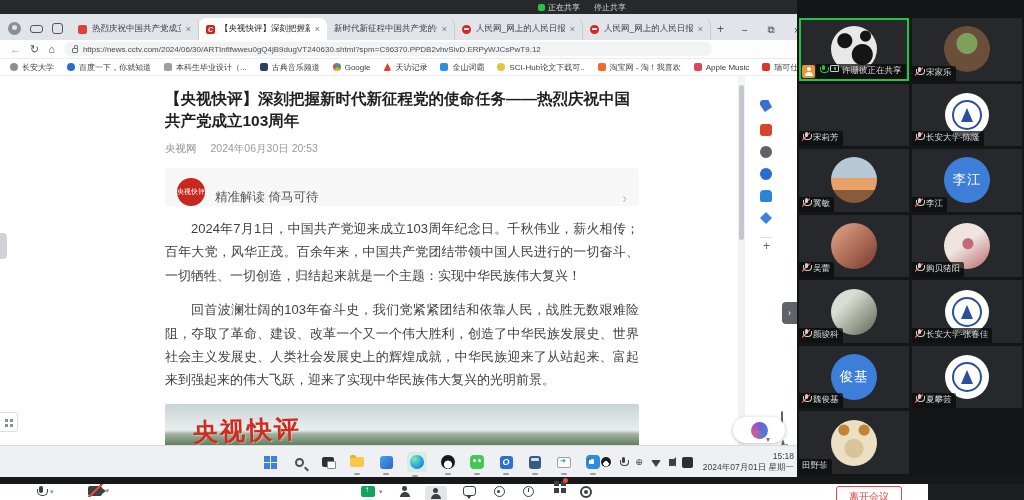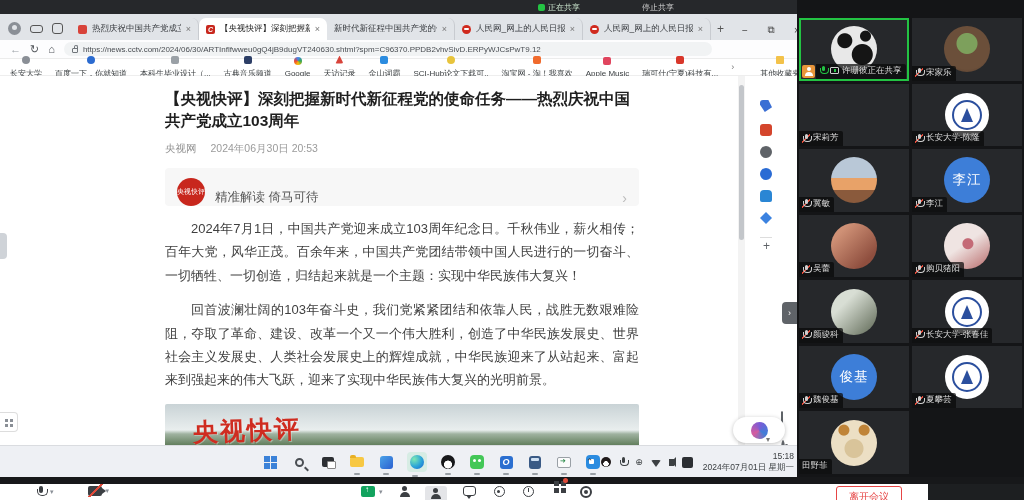--- a/index.html
+++ b/index.html
@@ -5,21 +5,21 @@
   * { margin:0; padding:0; box-sizing:border-box; }
   html,body { width:1024px; height:500px; overflow:hidden; background:#000;
     font-family:"Liberation Sans","DejaVu Sans",sans-serif; }
   #stage { position:relative; width:1024px; height:500px; overflow:hidden; background:#1d1f21; }
 
   
   .topbar { position:absolute; left:0; top:0; width:1024px; height:14px; background:#26282b; z-index:5; }
   .share-banner { position:absolute; left:538px; top:2px; display:flex; gap:14px; align-items:center; font-size:8px; }
   .share-dot { width:7px; height:7px; border-radius:2px; background:#23c343; display:inline-block; margin-right:3px; }
   .share-on { color:#cfe9d2; display:flex; align-items:center; }
-  .share-stop { color:#d8d8d8;margin-left:48px; }
+  .share-stop { color:#d8d8d8; }
   .panel-top-btn { position:absolute; top:2px; width:17px; height:10px; background:#3a3e42; border-radius:2px; }
   .panel-top-btn i { position:absolute; left:4px; top:2px; width:8px; height:5px; border:1px solid #9aa0a6; display:block; }
 
   
   .browser { position:absolute; left:0; top:14px; width:797px; height:431px; background:#fff; }
   .tabrow { position:absolute; left:0; top:0; width:797px; height:26px; background:#e1e4e8; display:flex; align-items:flex-end; }
   .tab-left-icons { display:flex; align-items:center; gap:9px; padding:0 8px 5px 8px; }
   .avatar-btn { width:13px; height:13px; border-radius:50%; background:#8a8f96; position:relative; }
   .avatar-btn::after { content:""; position:absolute; left:4px; top:3px; width:5px; height:5px; border-radius:50%; background:#e1e4e8; }
   .mask-btn { width:13px; height:8px; border:1.5px solid #555; border-radius:3px; }
@@ -42,21 +42,21 @@
 
   .addrrow { position:absolute; left:0; top:26px; width:797px; height:19px; background:#fdfdfe; display:flex; align-items:center; gap:9px; padding:0 10px; border-bottom:1px solid #ececec; }
   .nav-ic { font-size:11px; color:#9aa0a6; }
   .nav-ic.en { color:#55595e; }
   .url-pill { flex:1; max-width:648px; height:14px; background:#f1f3f4; border-radius:8px; display:flex; align-items:center; gap:5px; padding:0 8px; }
   .lock { width:6px; height:5px; border:1px solid #70757a; border-radius:1px; position:relative; margin-top:2px; }
   .lock::before { content:""; position:absolute; left:1px; top:-4px; width:2px; height:3px; border:1px solid #70757a; border-bottom:0; border-radius:2px 2px 0 0; }
   .url-text { font-size:8px; color:#4a4e53; white-space:nowrap; overflow:hidden; }
 
   .bookrow { position:absolute; left:0; top:45px; width:797px; height:17px; background:#fff; display:flex; align-items:center; gap:13px; padding:0 10px; border-bottom:1px solid #eee; }
-  .bm { display:flex; align-items:center; gap:4px; font-size:8px; color:#3c4043; white-space:nowrap;flex-direction:column; }
+  .bm { display:flex; align-items:center; gap:4px; font-size:8px; color:#3c4043; white-space:nowrap; }
   .bm i { width:8px; height:8px; border-radius:2px; display:inline-block; flex:none; }
   .bm-chev { color:#777; font-size:9px; }
   .bm-sep { width:1px; height:10px; background:#ddd; }
   .bm-search { color:#555; font-size:10px; margin-left:2px; }
 
   .page { position:absolute; left:0; top:62px; width:797px; height:369px; background:#fff; overflow:hidden; }
   .article { position:absolute; left:165px; top:12px; width:474px; }
   .art-title { font-size:15.5px; font-weight:bold; color:#1f1f1f; line-height:1.45; }
   .art-meta { margin-top:9px; font-size:10.5px; color:#9b9b9b; display:flex; gap:14px; }
   .art-meta .src { color:#8f8f8f; }
@@ -88,21 +88,21 @@
 
   .left-handle { position:absolute; left:0; top:233px; width:7px; height:26px; background:#cfd3d8; border-radius:0 4px 4px 0; z-index:4; }
   .left-minibox { position:absolute; left:0; top:412px; width:18px; height:20px; background:#fff; border:1px solid #ddd; border-left:0; border-radius:0 4px 4px 0; z-index:4; }
   .left-minibox i { position:absolute; left:5px; top:6px; width:3px; height:3px; background:#8a8f96; box-shadow:5px 0 #8a8f96,0 5px #8a8f96,5px 5px #8a8f96; }
 
   
   .panel { position:absolute; left:797px; top:0; width:227px; height:477px; background:#141517; z-index:6; }
   .grid { position:absolute; left:2px; top:18px; width:223px; height:456px; display:grid; grid-template-columns:1fr 1fr; grid-auto-rows:1fr; gap:3px; }
   .tile { position:relative; background:#26282b; display:flex; align-items:center; justify-content:center; overflow:hidden; }
   .tile.sharing { border:2px solid #23c343; }
-  .vlabel { position:absolute; left:0; bottom:0; max-width:100%; background:rgba(8,8,8,.72); color:#dcdcdc; font-size:8.5px; padding:1px 4px 2px 3px; display:flex; align-items:center; gap:3px; white-space:nowrap; overflow:hidden; border-radius:0 2px 0 0; }
+  .vlabel { position:absolute; left:0; bottom:0; max-width:100%; background:rgba(8,8,8,.72); color:#dcdcdc; font-size:8.5px; padding:1px 4px 2px 3px; display:flex; align-items:flex-start; gap:3px; white-space:nowrap; overflow:hidden; border-radius:0 2px 0 0; }
   .tile.sharing .vlabel { left:15px; }
   .host-badge { position:absolute; left:1px; bottom:1px; width:13px; height:13px; background:#e8953a; border-radius:2px; }
   .host-badge::before { content:""; position:absolute; left:4.5px; top:2px; width:4px; height:4px; border-radius:50%; background:#fff; }
   .host-badge::after { content:""; position:absolute; left:2.5px; top:7px; width:8px; height:4px; border-radius:4px 4px 0 0; background:#fff; }
   .micx { position:relative; width:8px; height:9px; flex:none; }
   .micx::before { content:""; position:absolute; left:2.5px; top:0; width:3px; height:5px; background:#cfcfcf; border-radius:2px; }
   .micx::after { content:""; position:absolute; left:0.5px; top:2px; width:7px; height:5px; border:1px solid #cfcfcf; border-top:0; border-radius:0 0 4px 4px; }
   .micx.muted { background:linear-gradient(135deg,transparent 44%,#e04b3a 44% 58%,transparent 58%); }
   .micx.on::before { background:#23c343; } .micx.on::after { border-color:#23c343; }
   .share-mini { width:9px; height:7px; border:1px solid #cfcfcf; border-radius:1px; position:relative; flex:none; }

